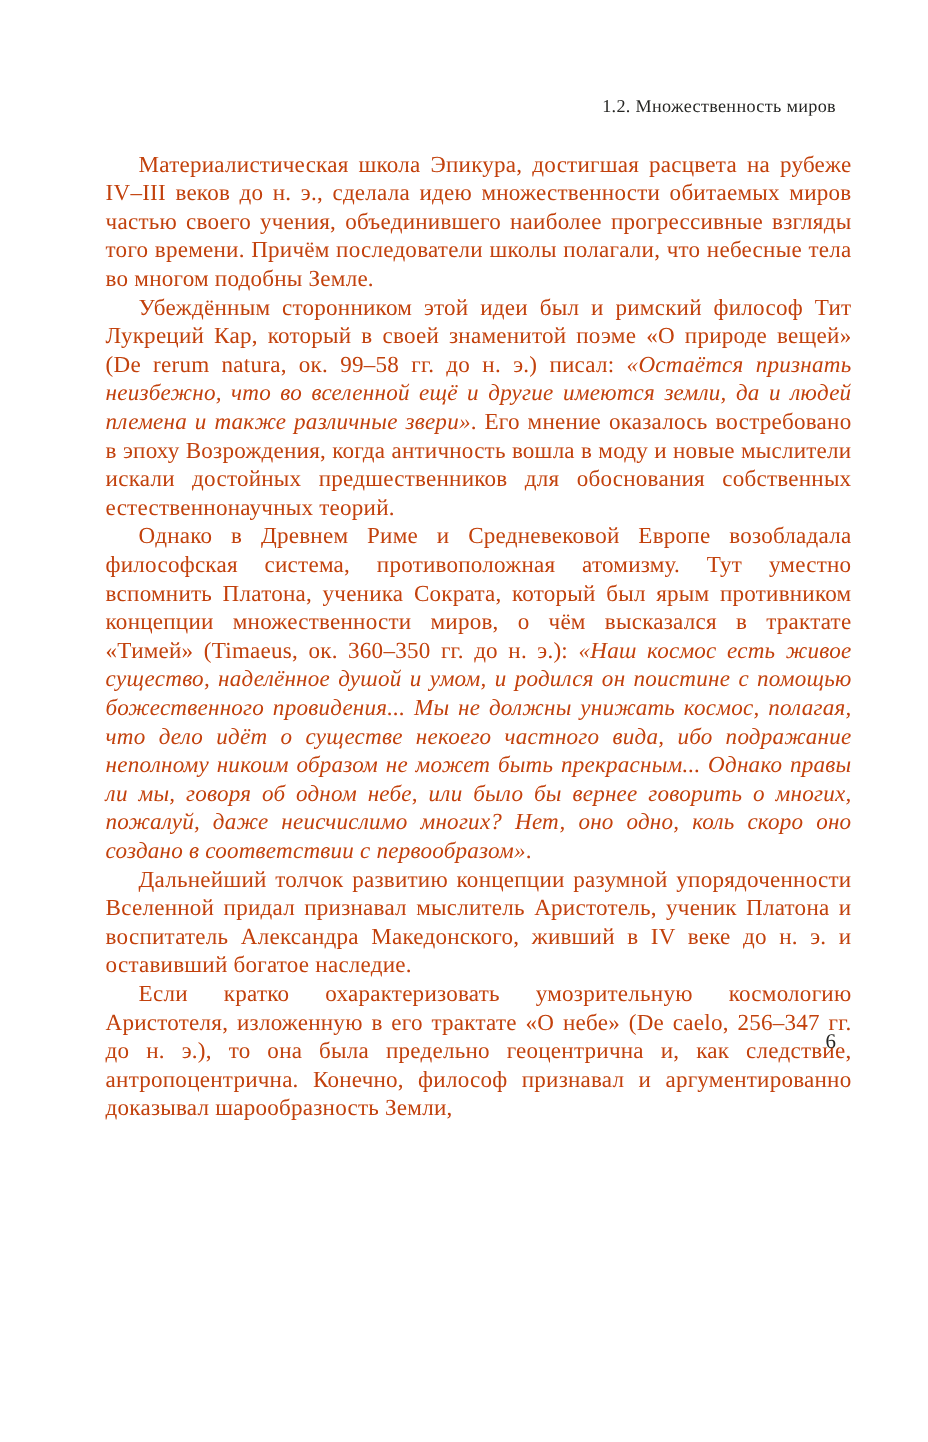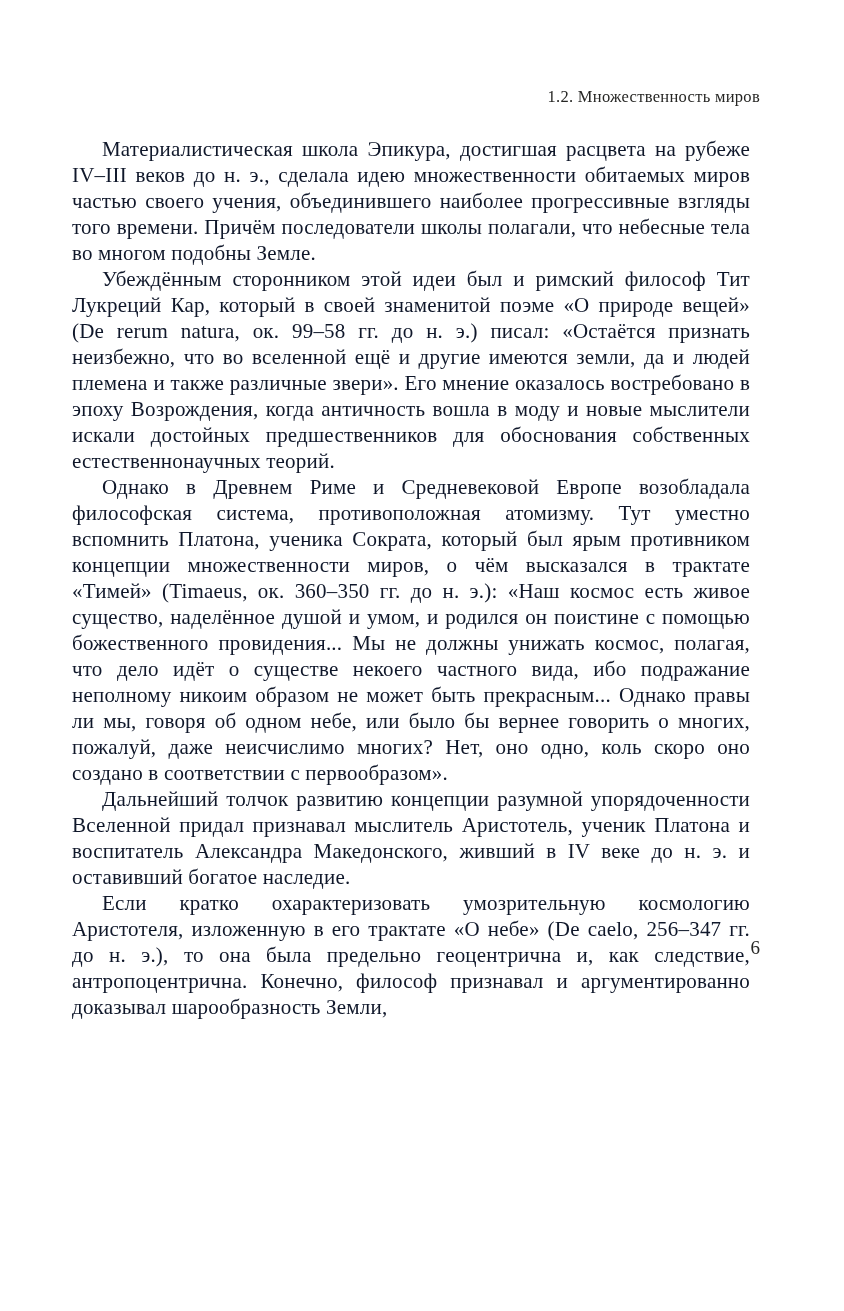--- a/index.html
+++ b/index.html
@@ -21,33 +21,34 @@
     position: absolute;
     top: 87px;
     right: 84px;
     font-size: 16.5px;
     letter-spacing: 0.3px;
     color: #262624;
   }
   .body-text {
     position: absolute;
     top: 136px;
-    left: 72px;
+    left: 96px;
     width: 678px;
     font-size: 21px;
     line-height: 26px;
     letter-spacing: 0.2px;
     text-align: justify;
-    color: #0f172a;
+    color: #c2410c;
   }
   .para {
     margin: 0;
     text-indent: 30px;
   }
   .it {
+    font-style: italic;
   }
   .folio {
     position: absolute;
     bottom: 90px;
     right: 84px;
     font-size: 19px;
     color: #262624;
   }
 </style>
 </head>

